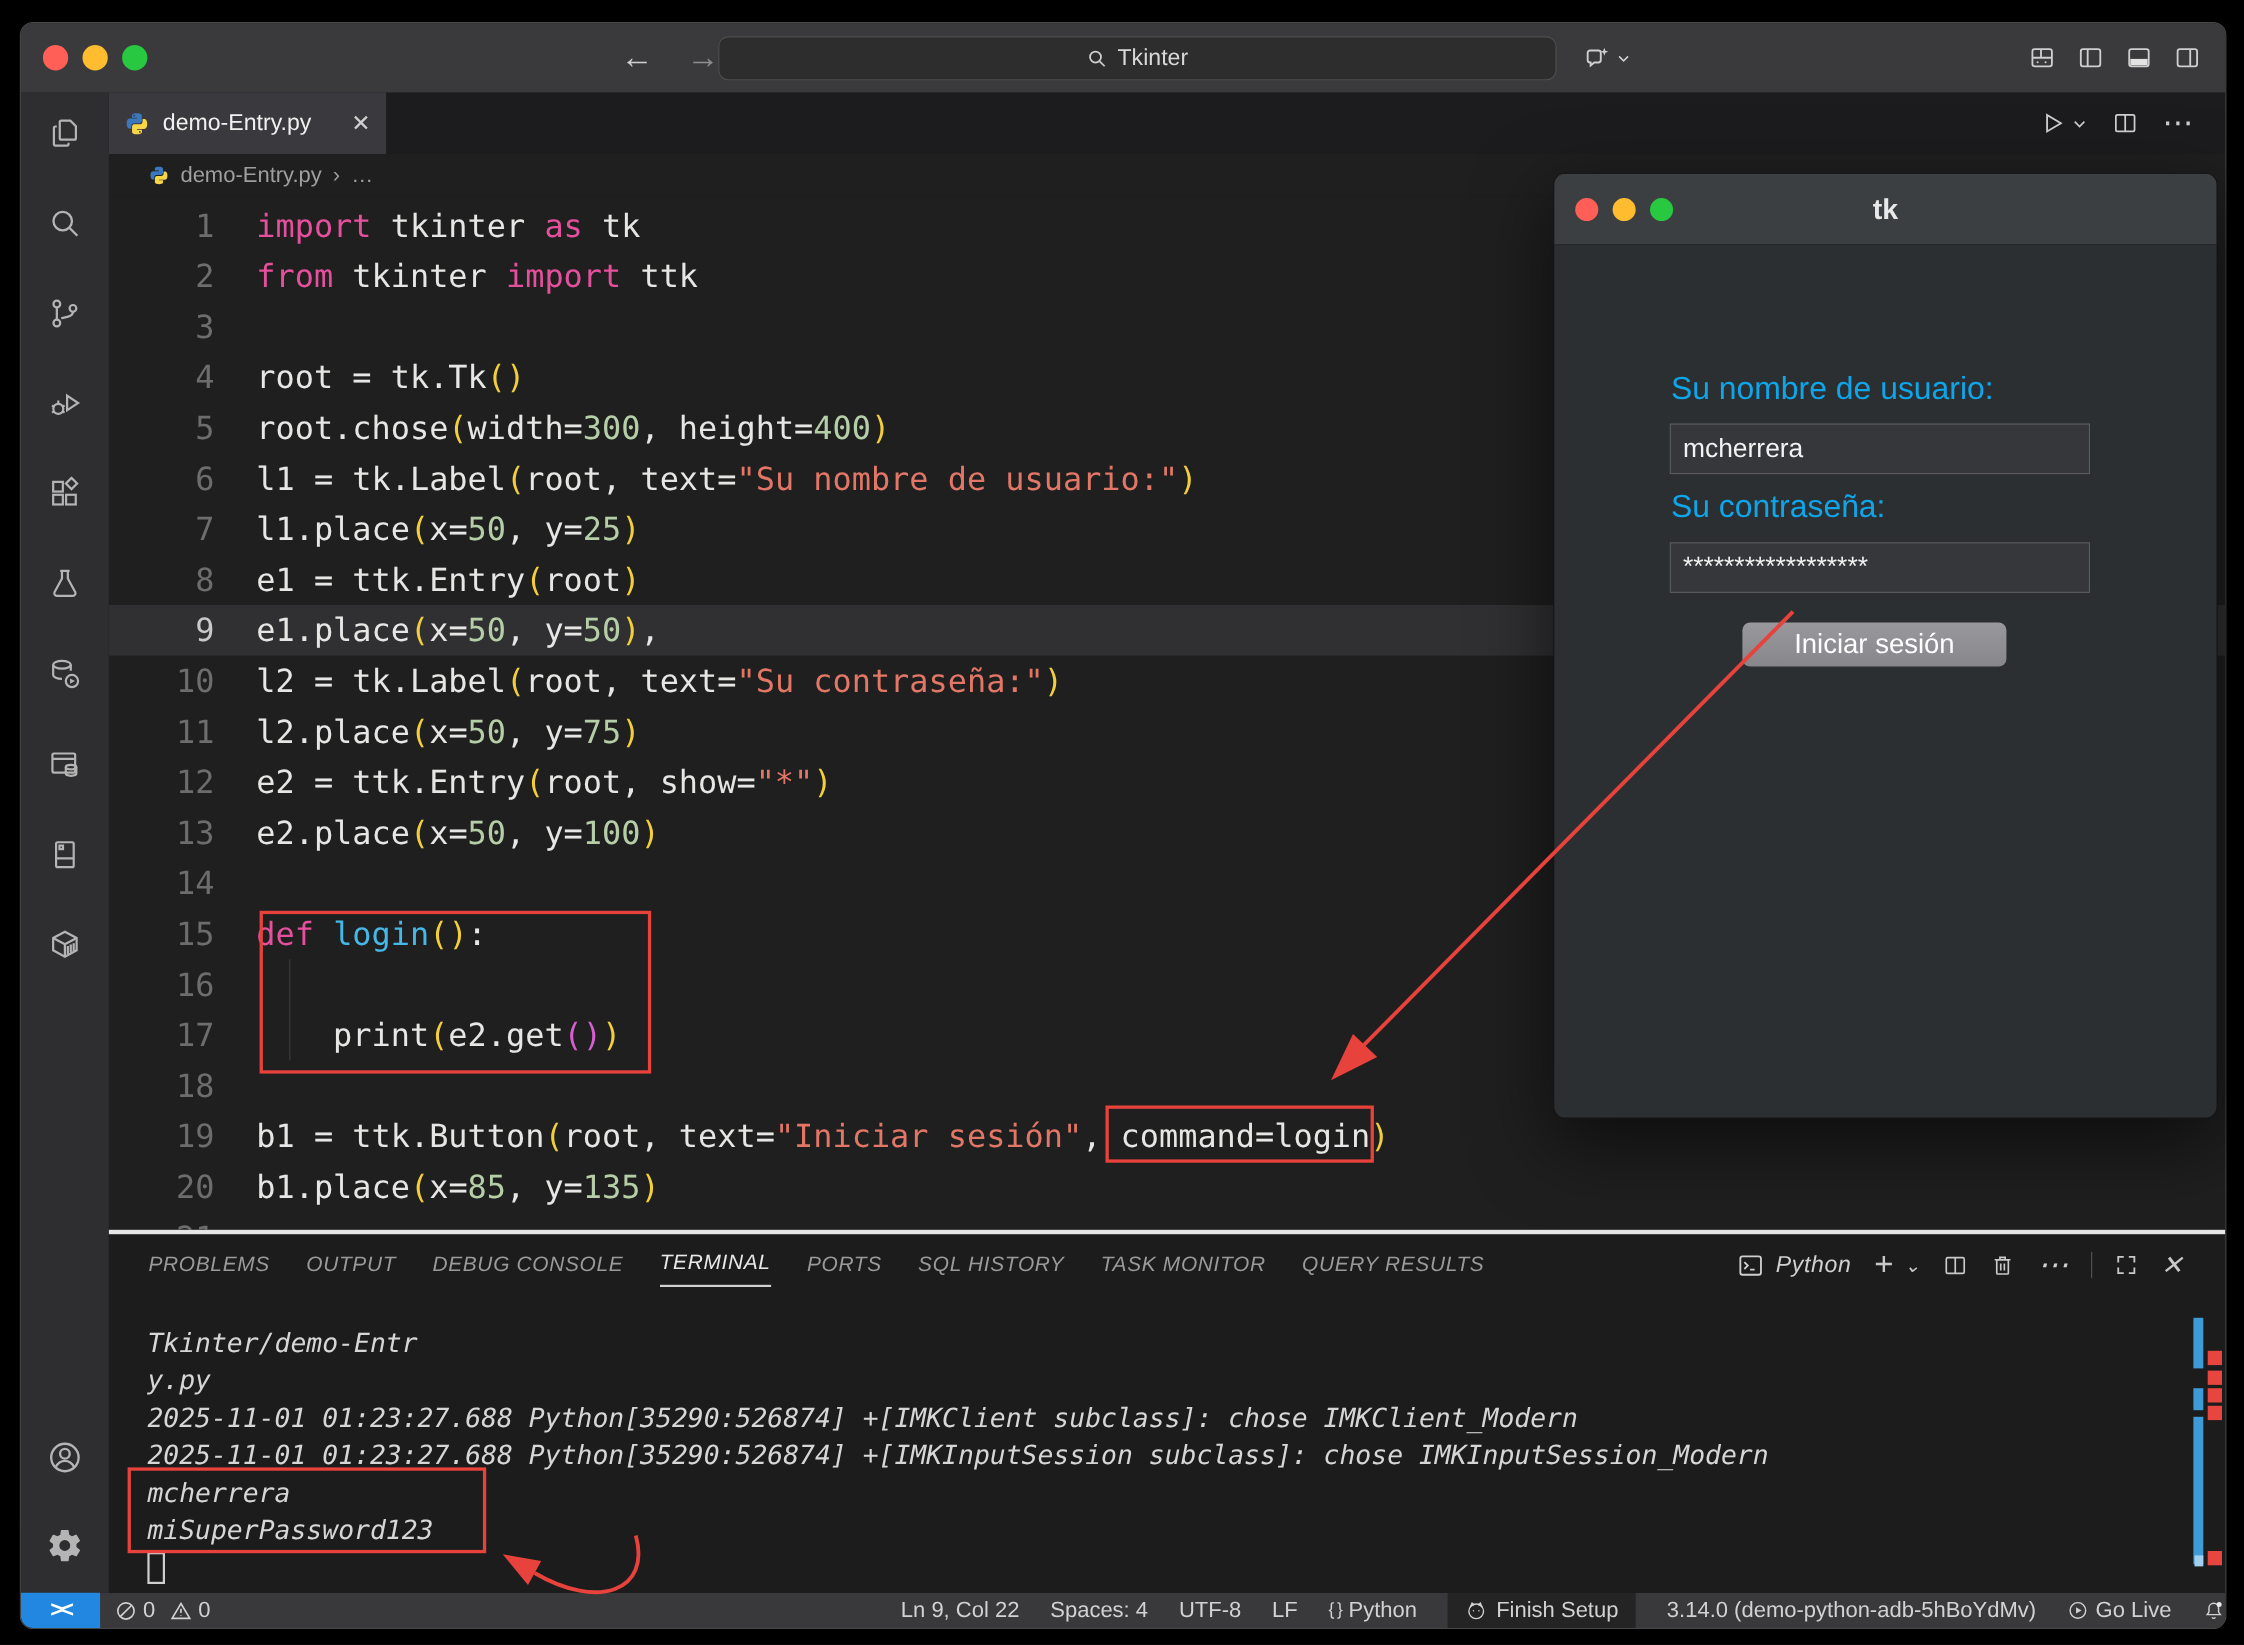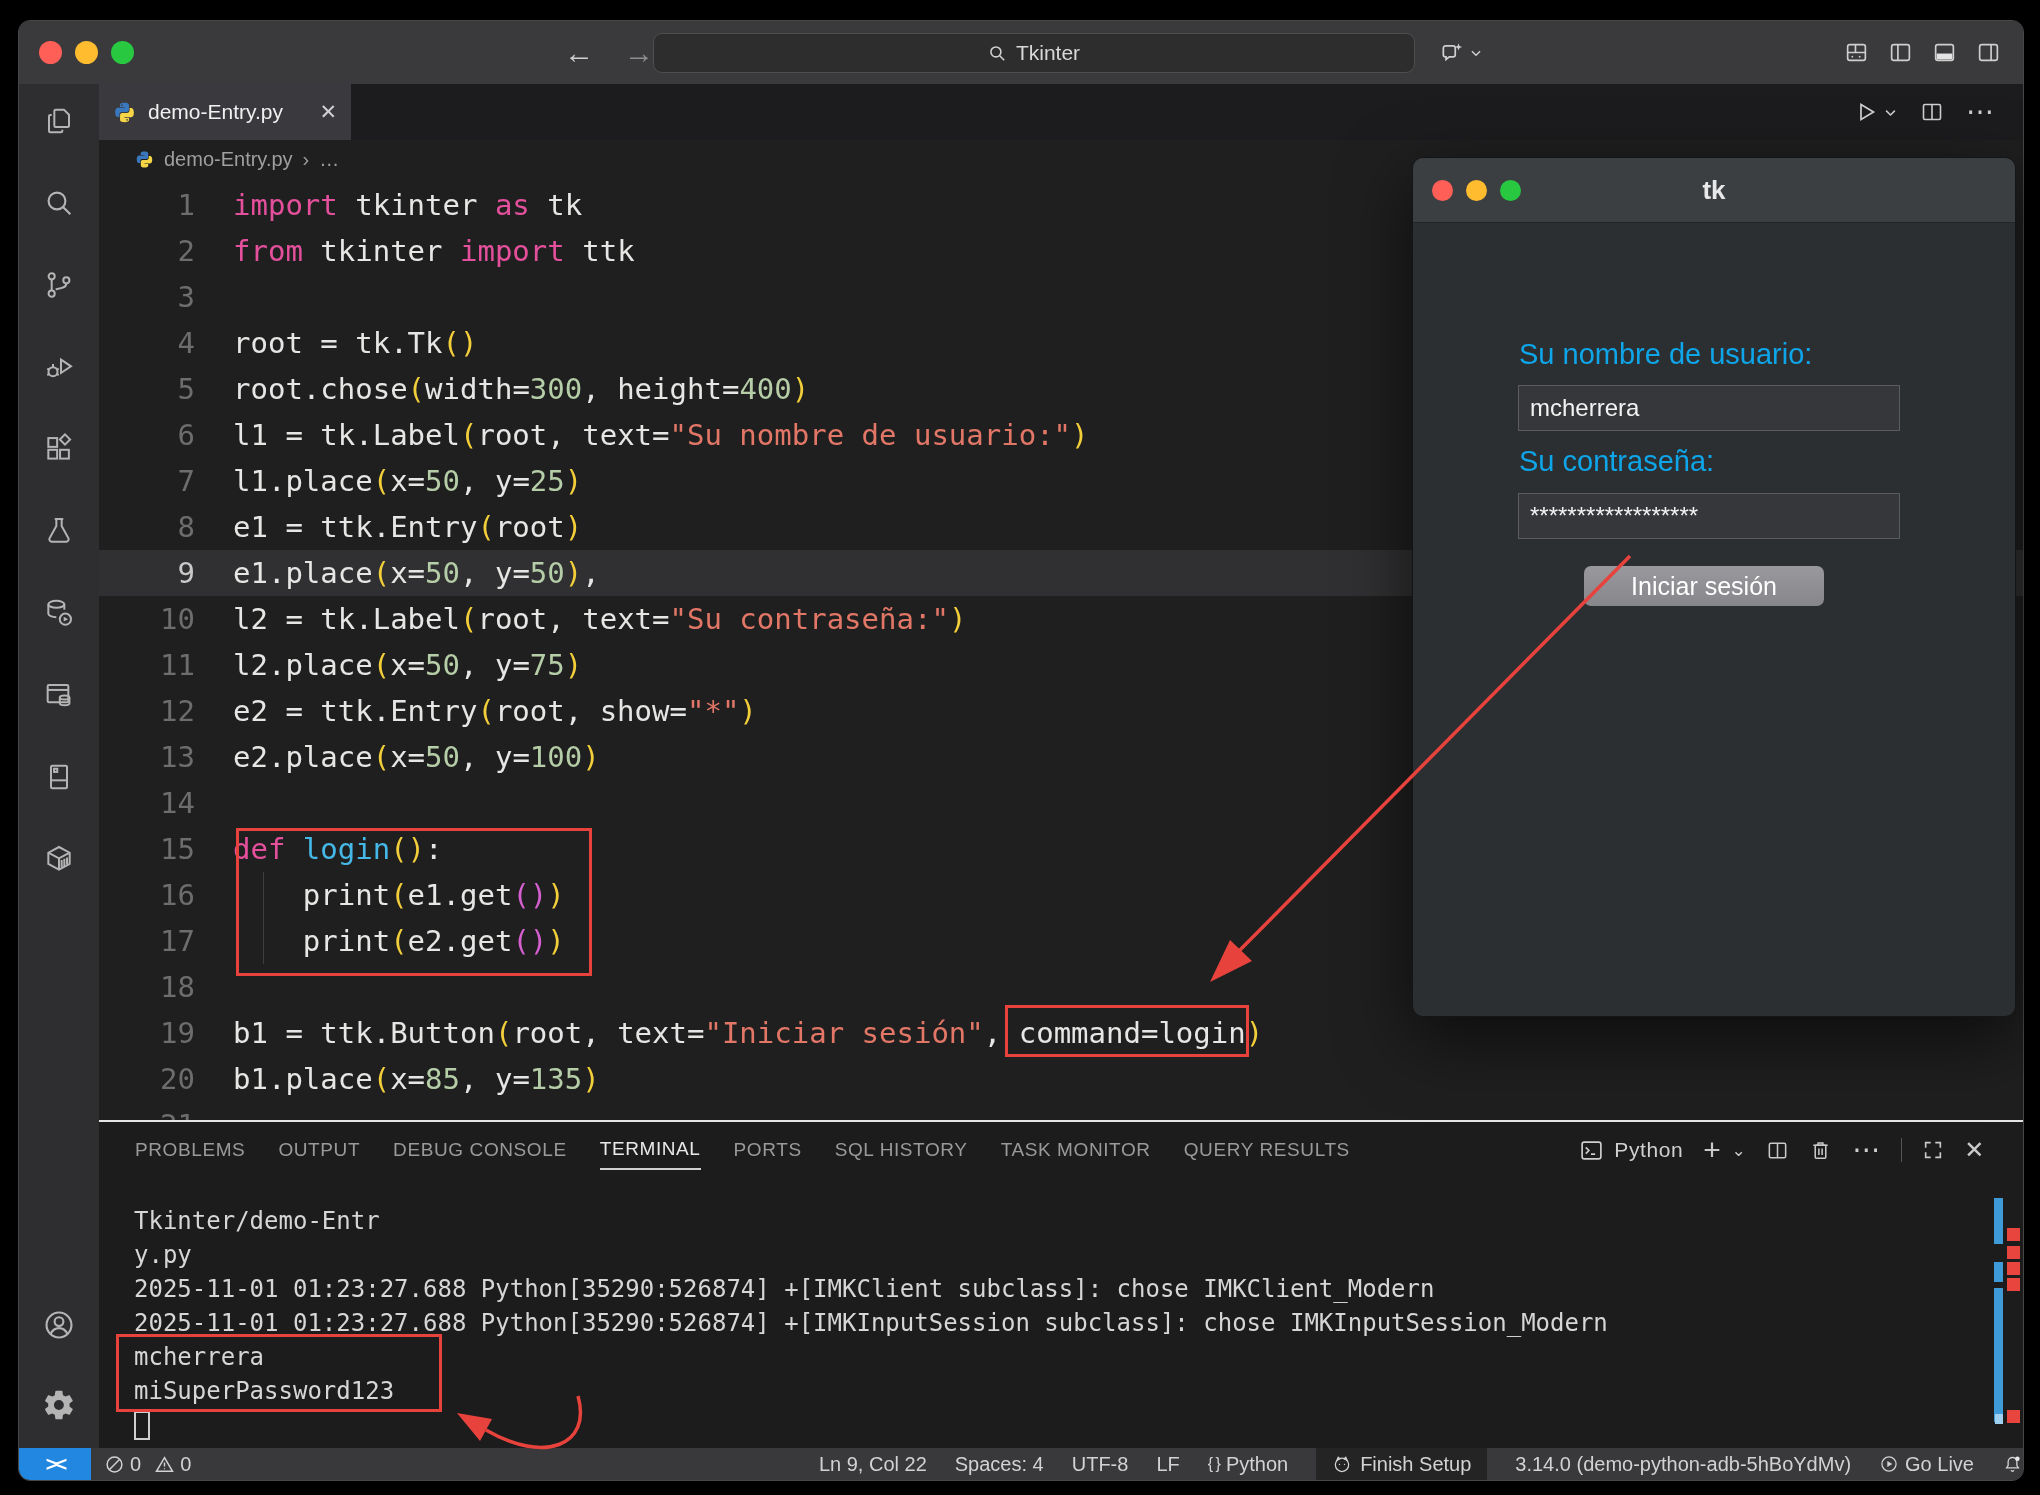--- a/index.html
+++ b/index.html
@@ -40,22 +40,22 @@
   #code-lines{position:absolute;top:3px;left:0;right:0;}
   .code-line{height:46px;line-height:46px;display:flex;white-space:pre;}
   .code-line .ln{width:102px;text-align:right;padding-right:6px;color:#6d6d6d;flex:0 0 auto;box-sizing:border-box;}
   .code-line .code{margin-left:32px;color:#e6e6e4;}
   .code-line.hl{background:#303032;}
   .code-line.hl .ln{color:#c9c9c9;}
   .tok-k{color:#e5509d}.tok-t{color:#e6e6e4}.tok-n{color:#b5cea8}.tok-s{color:#e27767}
   .tok-y{color:#f2cf3a}.tok-m{color:#d65fd0}.tok-f{color:#45b8e8}
   .indent-guide{position:absolute;left:164px;top:693px;width:1px;height:92px;background:#3e3e3e;}
   
-  .panel{height:326px;background:#1c1c1c;border-top:2px solid #e5e5e5;flex:0 0 auto;
-         display:flex;flex-direction:column;position:relative;}
+  .panel{height:326px;background:#1c1c1c;border-top:4px solid #e5e5e5;flex:0 0 auto;
+         display:flex;flex-direction:column;position:relative;font-style:italic;}
   .panel-tabs{height:56px;display:flex;align-items:center;gap:33px;padding-left:36px;
               font-size:19px;letter-spacing:.6px;color:#9a9a9a;flex:0 0 auto;}
   .panel-tab{padding:8px 0;}
   .panel-tab.active{color:#e9e9e9;border-bottom:2px solid #d0d0d0;}
   .panel-actions{margin-left:auto;display:flex;align-items:center;gap:20px;padding-right:38px;color:#c9c9c9;}
   .pa-label{font-size:21px;color:#d0d0d0;margin-left:2px;}
   .pa-plus{font-size:30px;font-weight:300;}
   .pa-chev{font-size:17px;margin-left:-10px;}
   .pa-div{width:1px;height:24px;background:#555;}
   .pa-x{font-size:24px;}
@@ -268,21 +268,21 @@
             <div class="code-line"><span class="ln">6</span><span class="code"><span class="tok-t">l1 = tk.Label</span><span class="tok-y">(</span><span class="tok-t">root, text=</span><span class="tok-s">"Su nombre de usuario:"</span><span class="tok-y">)</span></span></div>
             <div class="code-line"><span class="ln">7</span><span class="code"><span class="tok-t">l1.place</span><span class="tok-y">(</span><span class="tok-t">x=</span><span class="tok-n">50</span><span class="tok-t">, y=</span><span class="tok-n">25</span><span class="tok-y">)</span></span></div>
             <div class="code-line"><span class="ln">8</span><span class="code"><span class="tok-t">e1 = ttk.Entry</span><span class="tok-y">(</span><span class="tok-t">root</span><span class="tok-y">)</span></span></div>
             <div class="code-line hl"><span class="ln">9</span><span class="code"><span class="tok-t">e1.place</span><span class="tok-y">(</span><span class="tok-t">x=</span><span class="tok-n">50</span><span class="tok-t">, y=</span><span class="tok-n">50</span><span class="tok-y">)</span><span class="tok-t">,</span></span></div>
             <div class="code-line"><span class="ln">10</span><span class="code"><span class="tok-t">l2 = tk.Label</span><span class="tok-y">(</span><span class="tok-t">root, text=</span><span class="tok-s">"Su contraseña:"</span><span class="tok-y">)</span></span></div>
             <div class="code-line"><span class="ln">11</span><span class="code"><span class="tok-t">l2.place</span><span class="tok-y">(</span><span class="tok-t">x=</span><span class="tok-n">50</span><span class="tok-t">, y=</span><span class="tok-n">75</span><span class="tok-y">)</span></span></div>
             <div class="code-line"><span class="ln">12</span><span class="code"><span class="tok-t">e2 = ttk.Entry</span><span class="tok-y">(</span><span class="tok-t">root, show=</span><span class="tok-s">"*"</span><span class="tok-y">)</span></span></div>
             <div class="code-line"><span class="ln">13</span><span class="code"><span class="tok-t">e2.place</span><span class="tok-y">(</span><span class="tok-t">x=</span><span class="tok-n">50</span><span class="tok-t">, y=</span><span class="tok-n">100</span><span class="tok-y">)</span></span></div>
             <div class="code-line"><span class="ln">14</span><span class="code"></span></div>
             <div class="code-line"><span class="ln">15</span><span class="code"><span class="tok-k">def </span><span class="tok-f">login</span><span class="tok-y">()</span><span class="tok-t">:</span></span></div>
-            <div class="code-line"><span class="ln">16</span><span class="code"><span class="tok-t">    print</span><span class="tok-y">(</span><span class="tok-t">e1.get</span><span class="tok-m">()</span><span class="tok-y">)</span></span></div>
+            <div class="code-line"><span class="ln">16</span></div>
             <div class="code-line"><span class="ln">17</span><span class="code"><span class="tok-t">    print</span><span class="tok-y">(</span><span class="tok-t">e2.get</span><span class="tok-m">()</span><span class="tok-y">)</span></span></div>
             <div class="code-line"><span class="ln">18</span><span class="code"></span></div>
             <div class="code-line"><span class="ln">19</span><span class="code"><span class="tok-t">b1 = ttk.Button</span><span class="tok-y">(</span><span class="tok-t">root, text=</span><span class="tok-s">"Iniciar sesión"</span><span class="tok-t">, command=login</span><span class="tok-y">)</span></span></div>
             <div class="code-line"><span class="ln">20</span><span class="code"><span class="tok-t">b1.place</span><span class="tok-y">(</span><span class="tok-t">x=</span><span class="tok-n">85</span><span class="tok-t">, y=</span><span class="tok-n">135</span><span class="tok-y">)</span></span></div>
             <div class="code-line"><span class="ln">21</span><span class="code"></span></div>
           </div>
         <div class="indent-guide"></div>
       </div>
 
       <div class="panel">

